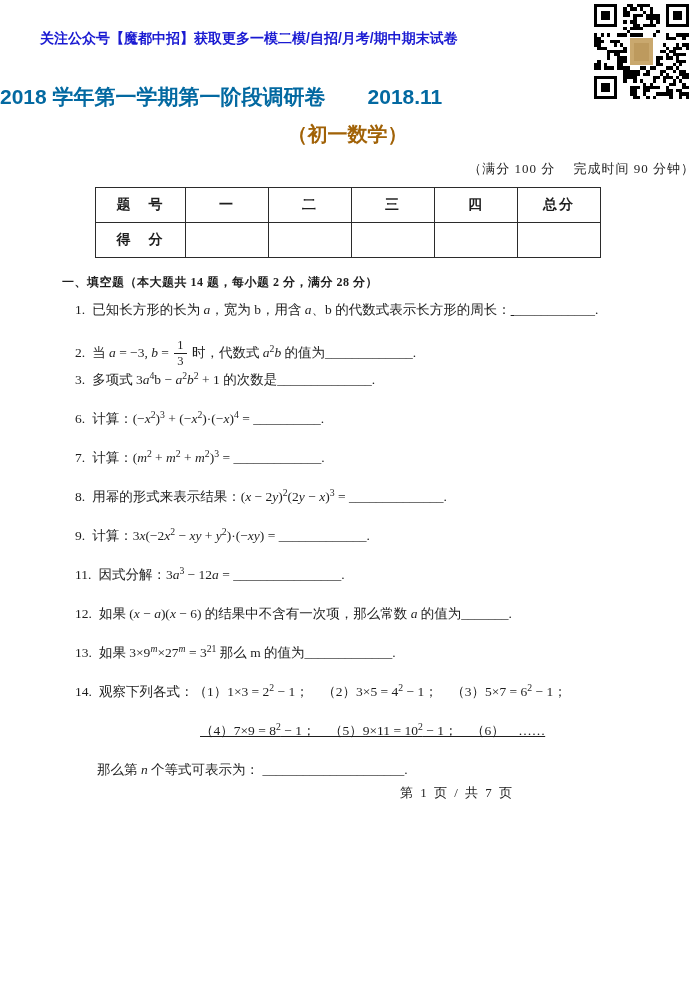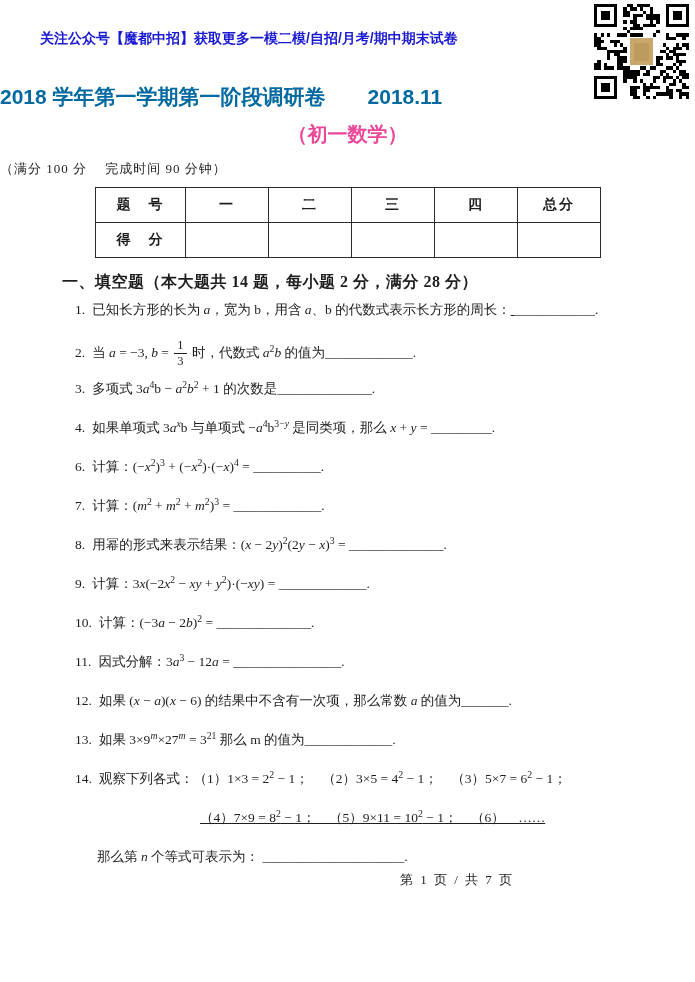--- a/index.html
+++ b/index.html
@@ -32,25 +32,25 @@
     line-height:26px;
     color:#0369a1;
   }
   .subtitle{
     margin-top:12px;
     text-align:center;
     font-family:"Liberation Sans","DejaVu Sans",sans-serif;
     font-weight:bold;
     font-size:20px;
     line-height:25px;
-    color:#ec4899;
+    color:#a16207;
   }
   .examinfo{
     margin-top:13px;
-    text-align:left;
+    text-align:right;
     font-size:13px;
     line-height:17px;
     letter-spacing:1px;
   }
   table.score-table{
     margin:10px 0 0 95px;
     border-collapse:collapse;
     border-radius:13px;
   }
   table.score-table td{
@@ -60,32 +60,32 @@
     font-size:14px;
     font-weight:bold;
     width:80px;
     height:32px;
     letter-spacing:2px;
   }
   table.score-table tr td:first-child{width:87px;}
   .section-heading{
     margin:14px 0 0 62px;
     font-weight:bold;
-    font-size:16px;
+    font-size:12px;
     line-height:20px;
     letter-spacing:0.5px;
   }
   #questions{margin-top:8px;}
   .q{
     margin:0 10px 19px 75px;
     font-size:13.5px;
     line-height:20px;
     white-space:nowrap;
   }
-  .q.has-frac{margin-bottom:11px;}
+  .q.has-frac{margin-bottom:2px;}
   .q.cont2{margin-left:200px;text-decoration:underline;}
   .q.cont3{margin-left:97px;margin-bottom:4px;}
   .qnum{margin-right:7px;}
   .q i{font-family:"Liberation Serif","DejaVu Serif",serif;}
   sup{font-size:0.72em;line-height:0;}
   .frac{
     display:inline-block;vertical-align:middle;
     text-align:center;line-height:1.05;font-size:12.5px;
     margin:0 2px;
   }
@@ -381,26 +381,24 @@
       </tr>
   </tbody>
 </table>
 
 <div class="section-heading">一、填空题（本大题共 14 题，每小题 2 分，满分 28 分）</div>
 
 <div id="questions">
     <div class="q"><span class="qnum">1.</span><span class="qbody">已知长方形的长为 <i>a</i>，宽为 b，用含 <i>a</i>、b 的代数式表示长方形的周长：<u>&nbsp;</u>____________.</span></div>
     <div class="q has-frac"><span class="qnum">2.</span><span class="qbody">当 <i>a</i> = −3, <i>b</i> = <span class="frac"><span class="fn">1</span><span class="fd">3</span></span> 时，代数式 <i>a</i><sup>2</sup><i>b</i> 的值为_____________.</span></div>
     <div class="q"><span class="qnum">3.</span><span class="qbody">多项式 3<i>a</i><sup>4</sup>b − <i>a</i><sup>2</sup><i>b</i><sup>2</sup> + 1 的次数是______________.</span></div>
-    <div class="q"><span class="qnum">4.</span><span class="qbody">如果单项式 3<i>a</i><sup><i>x</i></sup>b 与单项式 −<i>a</i><sup>4</sup>b<sup>3−<i>y</i></sup> 是同类项，那么 <i>x</i> + <i>y</i> = _________.</span></div>
     <div class="q"><span class="qnum">6.</span><span class="qbody">计算：(−<i>x</i><sup>2</sup>)<sup>3</sup> + (−<i>x</i><sup>2</sup>)·(−<i>x</i>)<sup>4</sup> = __________.</span></div>
     <div class="q"><span class="qnum">7.</span><span class="qbody">计算：(<i>m</i><sup>2</sup> + <i>m</i><sup>2</sup> + <i>m</i><sup>2</sup>)<sup>3</sup> = _____________.</span></div>
     <div class="q"><span class="qnum">8.</span><span class="qbody">用幂的形式来表示结果：(<i>x</i> − 2<i>y</i>)<sup>2</sup>(2<i>y</i> − <i>x</i>)<sup>3</sup> = ______________.</span></div>
     <div class="q"><span class="qnum">9.</span><span class="qbody">计算：3<i>x</i>(−2<i>x</i><sup>2</sup> − <i>xy</i> + <i>y</i><sup>2</sup>)·(−<i>xy</i>) = _____________.</span></div>
-    <div class="q"><span class="qnum">10.</span><span class="qbody">计算：(−3<i>a</i> − 2<i>b</i>)<sup>2</sup> = ______________.</span></div>
     <div class="q"><span class="qnum">11.</span><span class="qbody">因式分解：3<i>a</i><sup>3</sup> − 12<i>a</i> = ________________.</span></div>
     <div class="q"><span class="qnum">12.</span><span class="qbody">如果 (<i>x</i> − <i>a</i>)(<i>x</i> − 6) 的结果中不含有一次项，那么常数 <i>a</i> 的值为_______.</span></div>
     <div class="q"><span class="qnum">13.</span><span class="qbody">如果 3×9<sup><i>m</i></sup>×27<sup><i>m</i></sup> = 3<sup>21</sup> 那么 m 的值为_____________.</span></div>
     <div class="q"><span class="qnum">14.</span><span class="qbody">观察下列各式：（1）1×3 = 2<sup>2</sup> − 1；　（2）3×5 = 4<sup>2</sup> − 1；　（3）5×7 = 6<sup>2</sup> − 1；</span></div>
     <div class="q cont2"><span class="qbody">（4）7×9 = 8<sup>2</sup> − 1；　（5）9×11 = 10<sup>2</sup> − 1；　（6）　……</span></div>
     <div class="q cont3"><span class="qbody">那么第 <i>n</i> 个等式可表示为： _____________________.</span></div>
   </div>
 
 <div class="footer">第 1 页 / 共 7 页</div>
 

